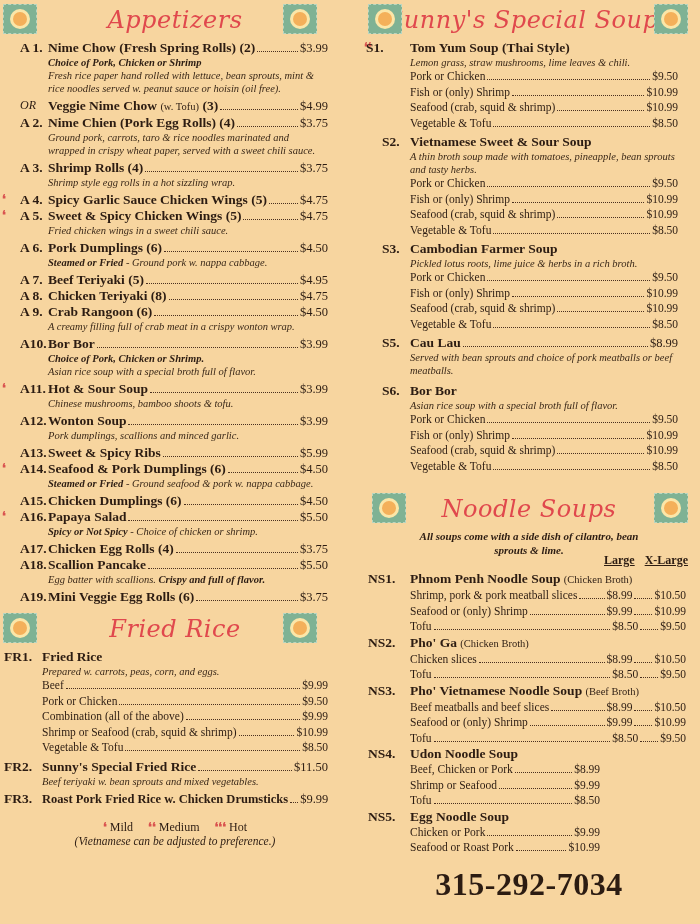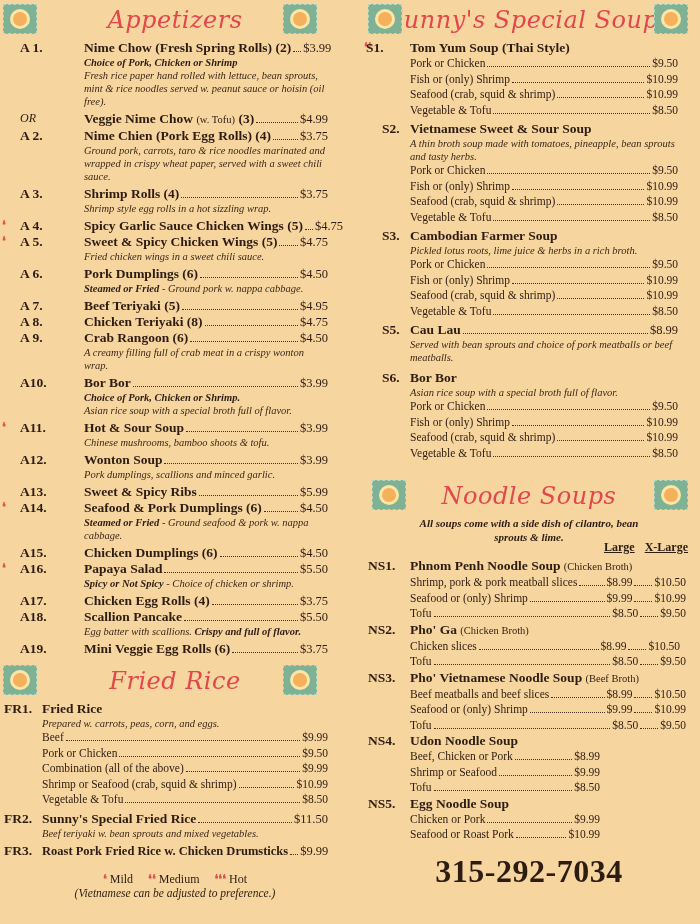--- a/index.html
+++ b/index.html
@@ -24,21 +24,21 @@
   .sun {
     position:absolute; top:4px; width:34px; height:30px; background:#7fb294;
     border:1px dashed #b9d6c2; box-sizing:border-box;
     display:flex; align-items:center; justify-content:center;
   }
   .sun .core {
     width:14px; height:14px; border-radius:50%; background:#f4b05a;
     box-shadow:0 0 0 3px #fbe6a8;
   }
 
-  .item { position:relative; padding-left:84px; }
+  .item { position:relative; padding-left:48px; }
   .code {
     position:absolute; left:20px; width:40px; font-weight:bold; font-size:13.5px;
   }
   .code.or { font-style:italic; font-weight:normal; font-size:12px; }
   .pepper {
     position:absolute; left:2px; color:#d9534f; font-size:12px; font-weight:bold;
   }
   .line {
     display:flex; align-items:baseline; font-size:13.5px; line-height:16px; padding-right:22px;
   }
@@ -354,20 +354,21 @@
         <div class="core"></div>
       </div>
   </div>
   <div id="soups-list">
       <div class="item" style="padding-left: 52px;">
         <span class="pepper" style="left: 6px;">❛❛</span>
         <span class="code" style="left: 8px;">S1.</span>
         <div class="line">
           <span class="name">Tom Yum Soup (Thai Style)</span>
         </div>
+        <div class="desc">Lemon grass, straw mushrooms, lime leaves &amp; chili.</div>
         <div class="opt-line">
           <span>Pork or Chicken</span>
           <span class="dots"></span>
           <span class="price">$9.50</span>
         </div>
         <div class="opt-line">
           <span>Fish or (only) Shrimp</span>
           <span class="dots"></span>
           <span class="price">$10.99</span>
         </div>
@@ -517,21 +518,21 @@
           <span>Tofu</span>
           <span class="dots"></span>
           <span>$8.50</span>
           <span class="dots" style="flex: 0 0 18px;"></span>
           <span>$9.50</span>
         </div>
       </div>
       <div class="item" style="padding-left: 52px;">
         <span class="code" style="left: 10px;">NS2.</span>
         <div class="line"><span class="name">Pho' Ga</span>&nbsp;<span class="note">(Chicken Broth)</span></div>
-        <div class="opt-line" style="padding-right: 20px;">
+        <div class="opt-line" style="padding-right: 14px;">
           <span>Chicken slices</span>
           <span class="dots"></span>
           <span>$8.99</span>
           <span class="dots" style="flex: 0 0 18px;"></span>
           <span>$10.50</span>
         </div>
         <div class="opt-line" style="padding-right: 14px;">
           <span>Tofu</span>
           <span class="dots"></span>
           <span>$8.50</span>

